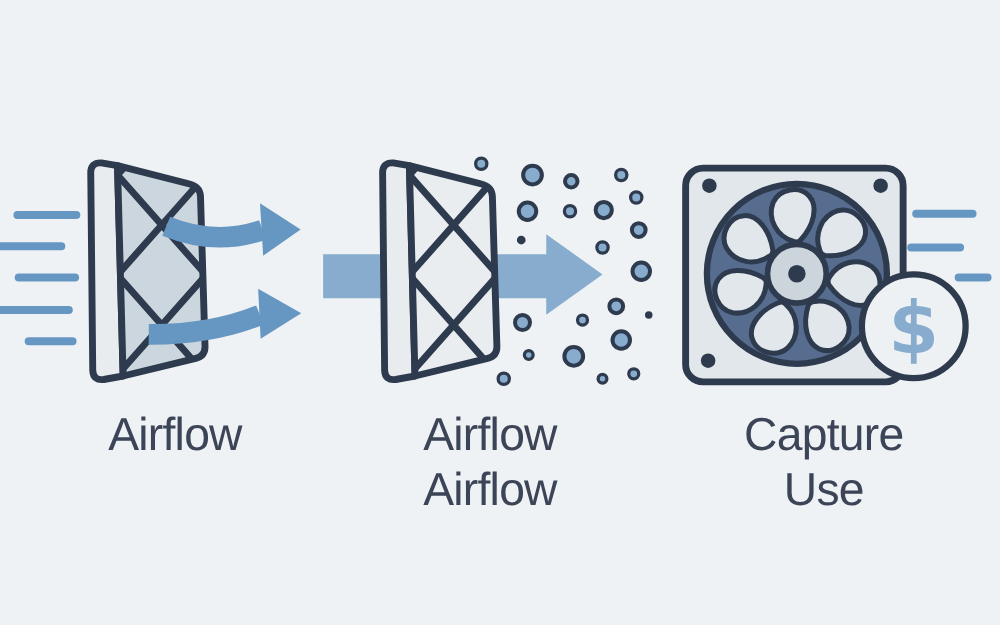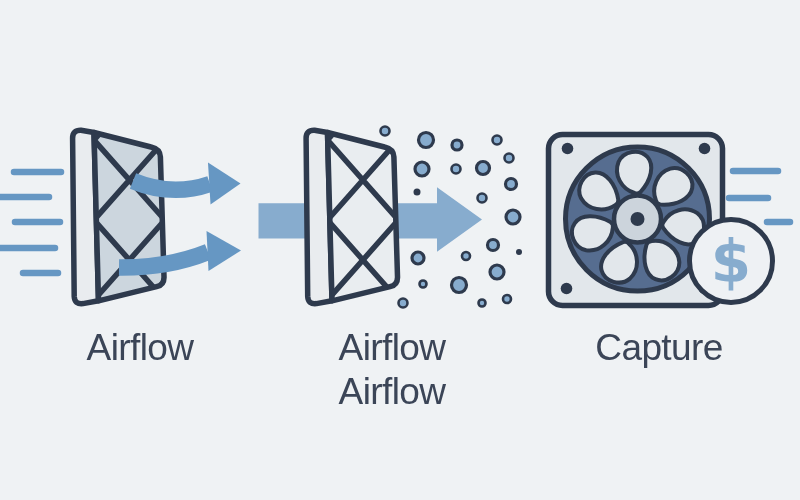--- a/index.html
+++ b/index.html
@@ -136,14 +136,15 @@
 
   <div class="label" style="left:140px">
     <div>Airflow</div>
   </div>
   <div class="label" style="left:392px">
     <div>Airflow</div>
     <div>Airflow</div>
   </div>
   <div class="label" style="left:659px">
     <div>Capture</div>
+    <div>Use</div>
   </div>
 </div>
 
 </body></html>

